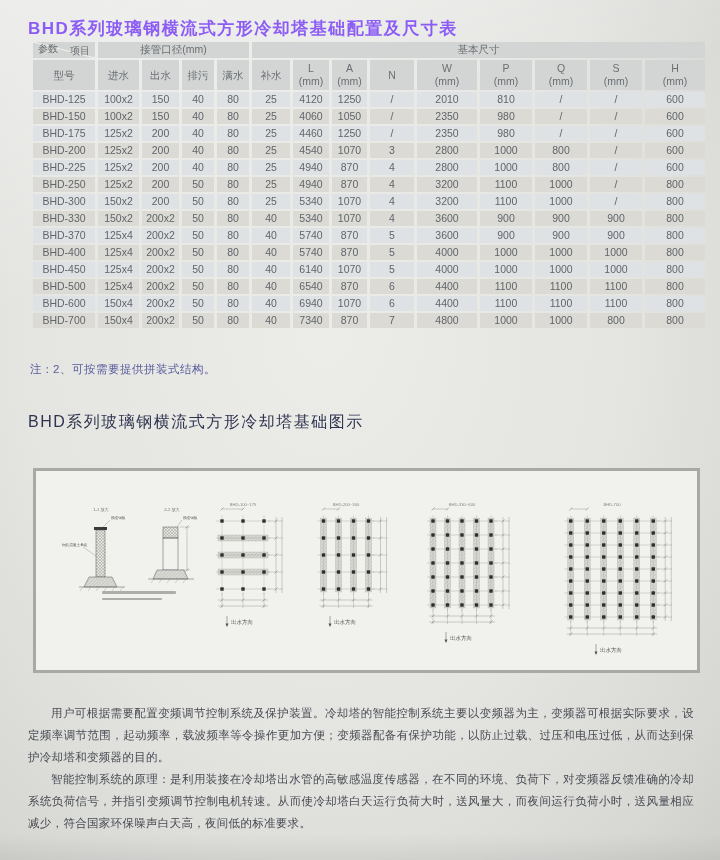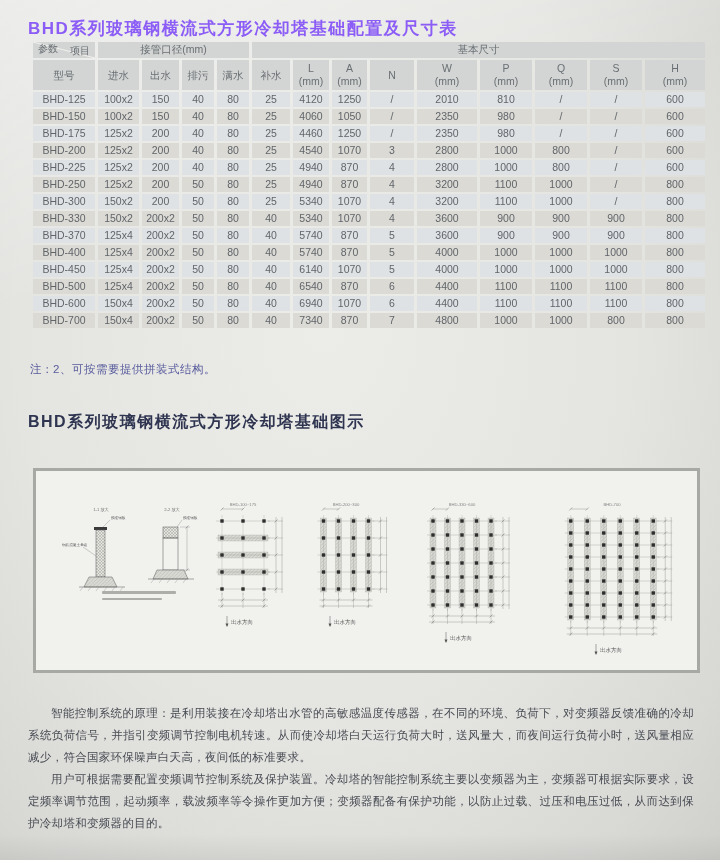--- a/index.html
+++ b/index.html
@@ -42,21 +42,21 @@
   
   .notes{
     position:absolute;left:30px;top:360px;width:660px;
     color:#585c9c;font-size:11.5px;line-height:19px;display:flex;
   }
   .notes .notes-label{flex:0 0 auto;}
   .notes .note-items div{letter-spacing:.5px;}
 
   .heading2{
     position:absolute;left:28px;top:412px;
-    font-size:16px;font-weight:bold;color:#2f3550;letter-spacing:1.5px;
+    font-size:16px;font-weight:normal;color:#2f3550;letter-spacing:1.5px;
   }
 
   
   .panel{
     position:absolute;left:33px;top:468px;width:661px;height:199px;
     border:3px solid #a7a9a4;background:#f1f1ee;
   }
   .panel-inner{position:relative;width:100%;height:100%;}
   .panel svg{position:absolute;}
   .micro-notes{position:absolute;left:66px;top:120px;}
@@ -738,15 +738,15 @@
         <line x1="14.75" y1="10" x2="31.25" y2="10" stroke="#8a8a86" stroke-width="0.4"></line>
         <path d="M13.25 11.5 l3 -3 M29.75 11.5 l3 -3" stroke="#555" stroke-width="0.4"></path>
         <line x1="40" y1="145" x2="40" y2="155" stroke="#555" stroke-width="0.5"></line>
         <path d="M38.5 152.5 L40 156 L41.5 152.5 Z" fill="#555"></path>
         <text x="44" y="153" font-size="5.5" fill="#555">出水方向</text>
       </svg>
     </div>
 </div>
 
 <div class="body-text">
+  <p>用户可根据需要配置变频调节控制系统及保护装置。冷却塔的智能控制系统主要以变频器为主，变频器可根据实际要求，设定频率调节范围，起动频率，载波频率等令操作更加方便；变频器配备有保护功能，以防止过载、过压和电压过低，从而达到保护冷却塔和变频器的目的。</p>
   <p>智能控制系统的原理：是利用装接在冷却塔出水管的高敏感温度传感器，在不同的环境、负荷下，对变频器反馈准确的冷却系统负荷信号，并指引变频调节控制电机转速。从而使冷却塔白天运行负荷大时，送风量大，而夜间运行负荷小时，送风量相应减少，符合国家环保噪声白天高，夜间低的标准要求。</p>
-  <p>用户可根据需要配置变频调节控制系统及保护装置。冷却塔的智能控制系统主要以变频器为主，变频器可根据实际要求，设定频率调节范围，起动频率，载波频率等令操作更加方便；变频器配备有保护功能，以防止过载、过压和电压过低，从而达到保护冷却塔和变频器的目的。</p>
 </div>
 
 </body></html>

